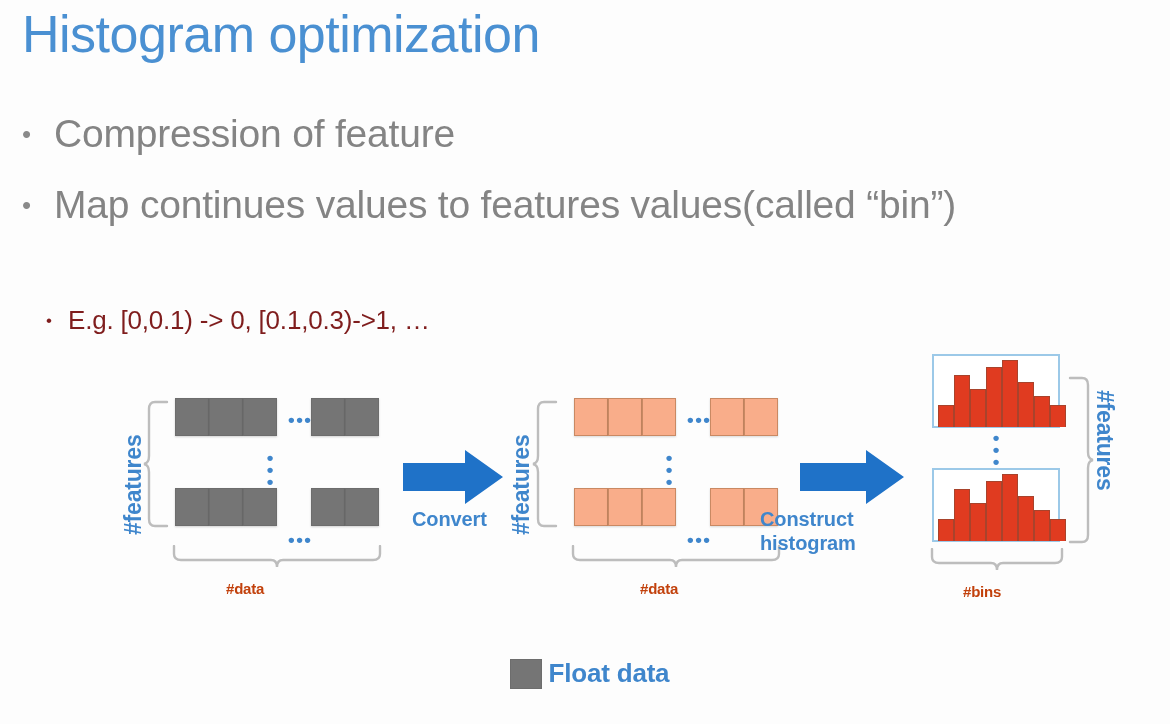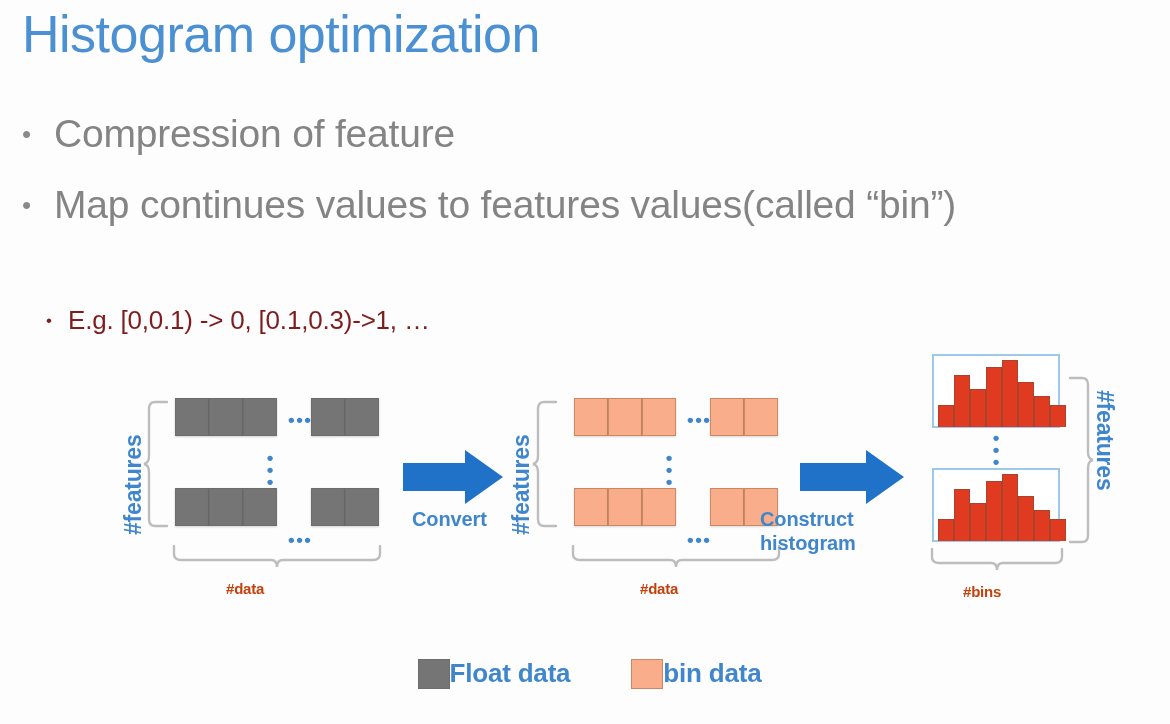--- a/index.html
+++ b/index.html
@@ -190,21 +190,21 @@
   #legend {
     position: absolute;
     left: 0;
     top: 658px;
     width: 1170px;
     display: flex;
     justify-content: center;
     align-items: center;
     gap: 52px;
   }
-  .legend-item { display: flex; align-items: center; gap: 0; padding-left: 9px; }
+  .legend-item { display: flex; align-items: center; gap: 7px; padding-left: 9px; }
   .sw { width: 32px; height: 30px; box-sizing: border-box; }
   .sw.gray { background: #757575; border: 1px solid #6d6d6d; }
   .sw.peach { background: #f9ad8a; border: 1px solid #c98963; }
   .legend-label {
     color: #3f86cc;
     font-size: 26px;
     font-weight: 700;
     letter-spacing: -0.2px;
   }
 </style>
@@ -375,17 +375,13 @@
     <div class="hlabel" style="left:963px; top:243px;">#bins</div>
   </div>
 
 </div>
 
 <div id="legend">
   <div class="legend-item">
     <div class="sw gray"></div>
     <div class="legend-label">Float data</div>
   </div>
-  <div class="legend-item">
-    <div class="sw peach"></div>
-    <div class="legend-label">bin data</div>
-  </div>
 </div>
 
 </body></html>

